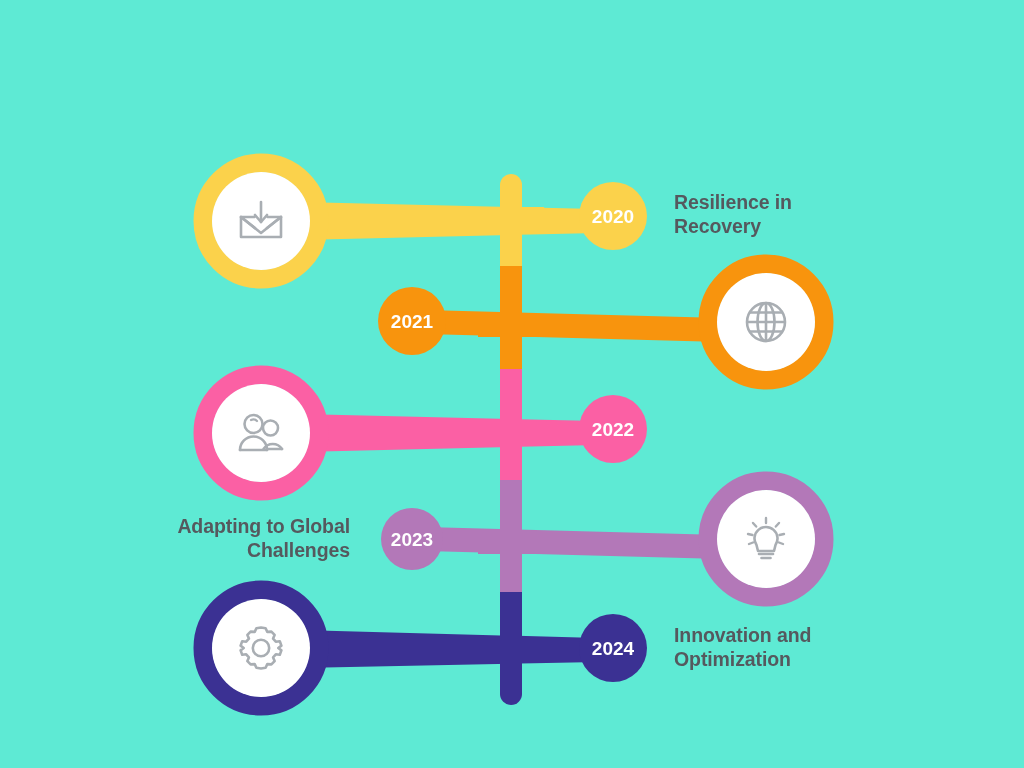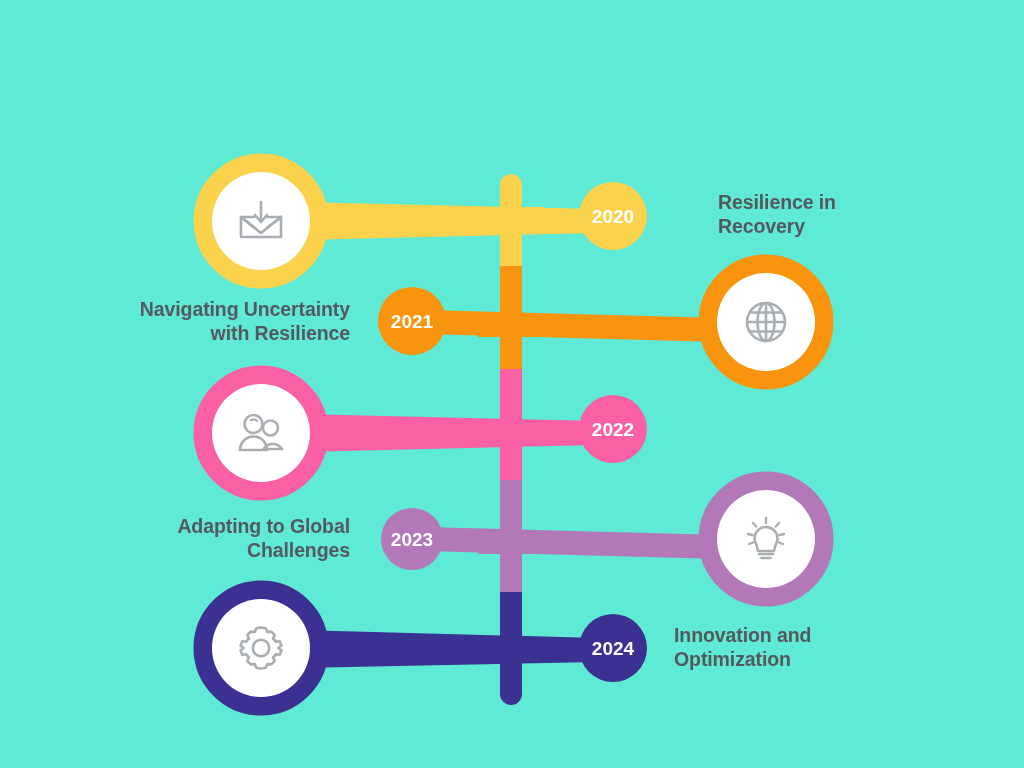--- a/index.html
+++ b/index.html
@@ -182,25 +182,23 @@
 
     <g>
       <rect x="478" y="207" width="66" height="22" fill="#FBD24B"></rect>
       <rect x="478" y="315" width="66" height="22" fill="#F8940D"></rect>
       <rect x="478" y="421" width="66" height="22" fill="#FB60A4"></rect>
       <rect x="478" y="532" width="66" height="22" fill="#B378B8"></rect>
       <rect x="478" y="639" width="66" height="22" fill="#3B3193"></rect>
     </g>
   </svg>
 
-  <div class="row-label label-right" style="left:674px; top:190px; width:250px;margin-left:44px;">Resilience in
+  <div class="row-label label-right" style="left:674px; top:190px; width:250px;">Resilience in
 Recovery</div>
 
-  <div class="row-label label-left" style="left:100px; top:297px; width:250px;">Navigating Uncertainty
-with Resilience</div>
 
 
   <div class="row-label label-left" style="left:100px; top:514px; width:250px;">Adapting to Global
 Challenges</div>
 
   <div class="row-label label-right" style="left:674px; top:623px; width:250px;">Innovation and
 Optimization</div>
 
 </div>
 

